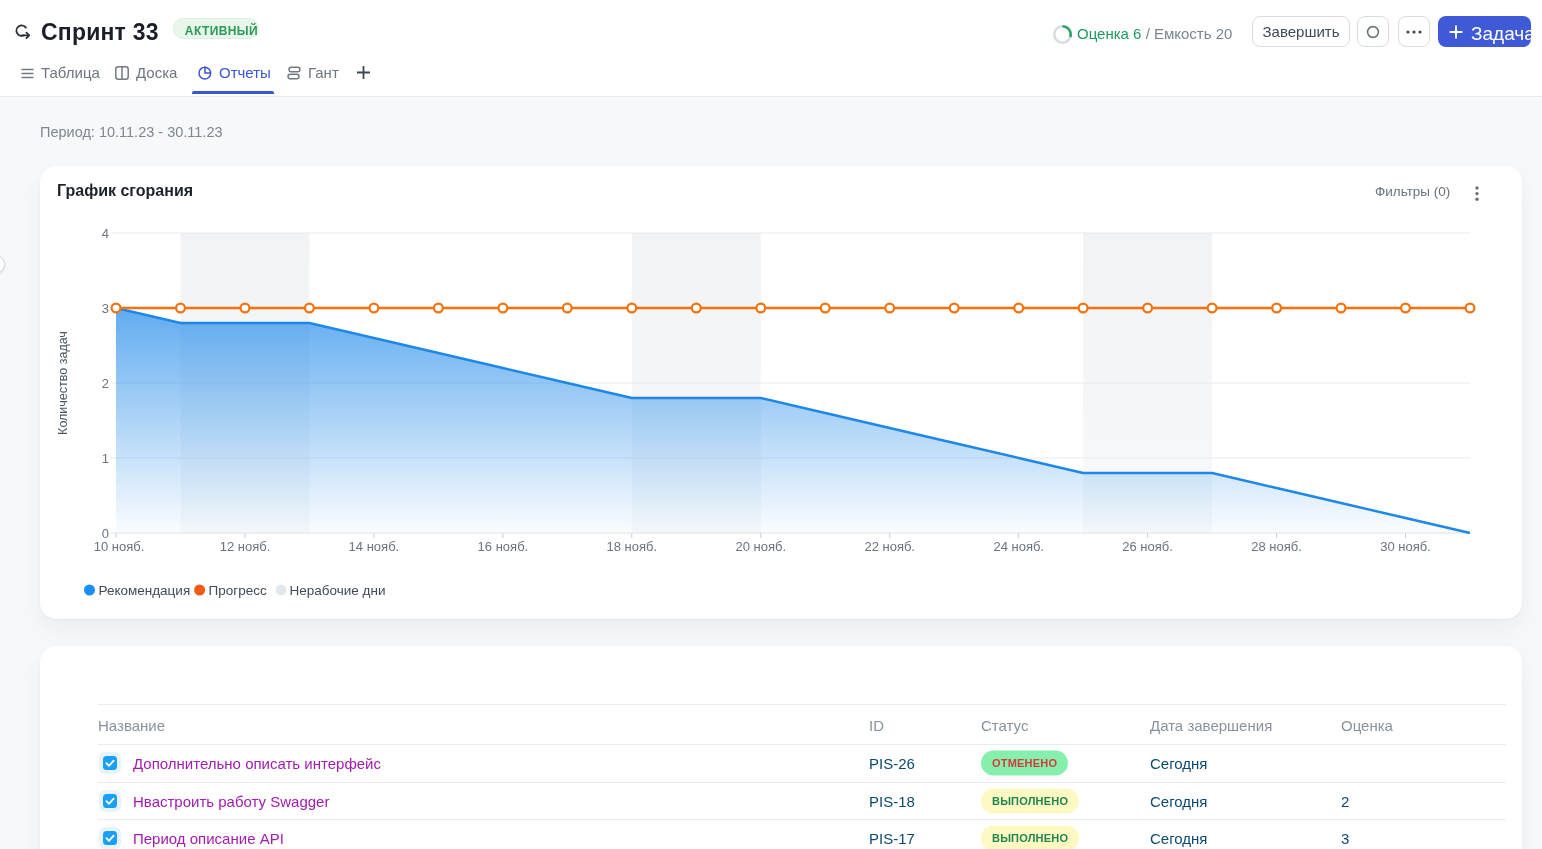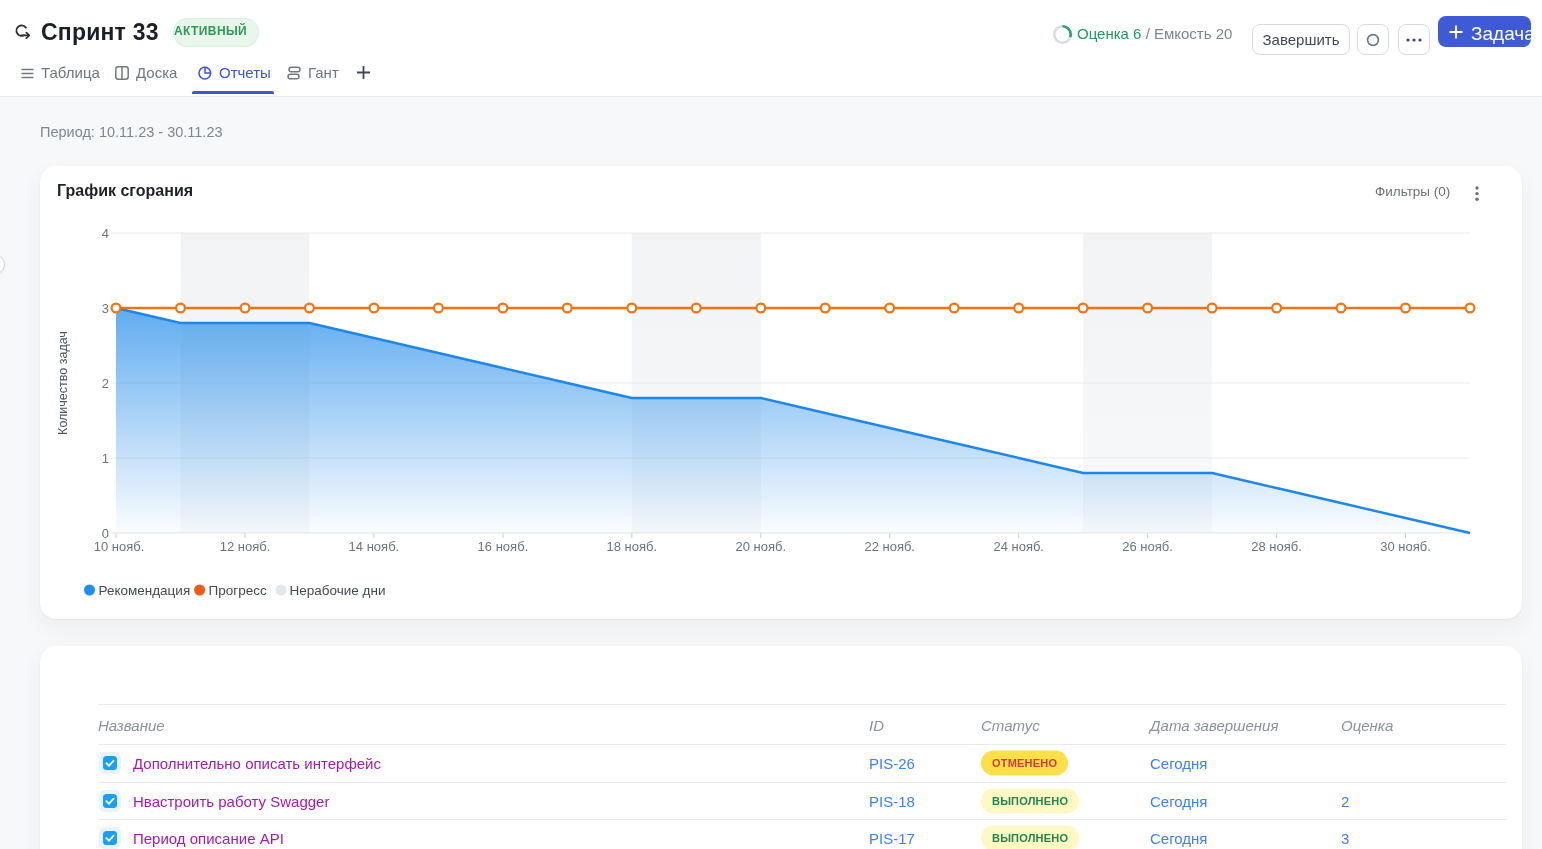--- a/index.html
+++ b/index.html
@@ -2,26 +2,26 @@
 <html lang="ru"><head>
 <meta charset="utf-8">
 <style>
   * { margin:0; padding:0; box-sizing:border-box; }
   html,body { width:1542px; height:849px; overflow:hidden; }
   body { font-family:"Liberation Sans", sans-serif; background:#fff; position:relative; }
   .topbar { position:absolute; left:0; top:0; width:1542px; height:97px; background:#fff;padding-left:44px; }
   .tabline { position:absolute; left:0; top:96px; width:1542px; height:1px; background:#e9ebee; }
   .sprint-ico { position:absolute; left:15px; top:23px; }
   .h1 { position:absolute; left:41px; top:19px; font-size:23px; font-weight:700; color:#1a1f29; letter-spacing:0.2px; }
-  .badge { position:absolute; left:173px; top:18px; width:86px; height:29px; border-radius:14px; background:#e8f6ec; border:1px solid #d9efdf; color:#2d9a57; font-size:12px; font-weight:600; letter-spacing:0.4px; text-align:left; line-height:25px; }
+  .badge { position:absolute; left:173px; top:18px; width:86px; height:21px; border-radius:14px; background:#e8f6ec; border:1px solid #d9efdf; color:#2d9a57; font-size:12px; font-weight:600; letter-spacing:0.4px; text-align:right; line-height:25px; }
   
   .ring { position:absolute; left:1052px; top:24px; }
   .score { position:absolute; left:1077px; top:25px; font-size:15px; color:#7b8590; }
   .score b { color:#1f9a5e; font-weight:400; }
-  .btn { position:absolute; top:16px; height:31px; background:#fff; border:1px solid #d8dce2; border-radius:8px; font-size:15px; color:#414b57; text-align:center; font-family:inherit;margin-top:8px; }
+  .btn { position:absolute; top:16px; height:31px; background:#fff; border:1px solid #d8dce2; border-radius:8px; font-size:15px; color:#414b57; text-align:center; font-family:inherit; }
   .btn-finish { left:1252px; width:98px; line-height:29px; font-weight:500; }
   .btn-sq1 { left:1357px; width:32px; }
   .btn-sq2 { left:1398px; width:32px; }
   .btn-blue { position:absolute; left:1438px; top:16px; width:93px; height:31px; background:#3e5ad6; border-radius:8px; color:#fff; font-size:19px; }
   .btn-blue .plus { position:absolute; left:10px; top:8px; }
   .btn-blue .txt { position:absolute; left:33px; top:7px; font-weight:400; }
   
   .tab { position:absolute; top:64px; font-size:15px; color:#6e7680; }
   .tab .ic { vertical-align:-2px; margin-right:7px; }
   .tab-underline { position:absolute; left:192px; top:91px; width:82px; height:3px; background:#3a56d4; border-radius:2px 2px 0 0; }
@@ -35,29 +35,29 @@
   .c1-filters { position:absolute; left:1335px; top:18px; font-size:13.5px; color:#68717e; }
   .c1-kebab { position:absolute; left:1429px; top:19px; width:16px; height:16px; }
   
   .c2-head { position:absolute; left:0; top:0; width:100%; height:58px; }
   .chev { position:absolute; left:18px; top:21px; }
   .c2-title { position:absolute; left:38px; top:17px; font-size:15.5px; font-weight:700; color:#1d222a; }
   .c2-count { position:absolute; left:213px; top:17px; font-size:15px; color:#8b95a3; font-weight:400; }
   .c2-note { position:absolute; right:16px; top:20px; font-size:12.5px; color:#8b94a0; }
   .tbl { position:absolute; left:58px; top:58px; width:1408px; }
   .trow { position:relative; border-top:1px solid #e9ebef; height:37.5px; }
-  .trow.hdr { height:40px; color:#8a929e; font-size:15px;font-style:italic; }
+  .trow.hdr { height:40px; color:#8a929e; font-size:15px; }
   .trow .cell { position:absolute; top:50%; transform:translateY(-50%); white-space:nowrap; }
   .ct { left:0px; } .cid { left:771px; } .cst { left:883px; } .cdt { left:1052px; } .csc { left:1243px; }
   .trow .name { left:23px; font-size:15px; color:#a21caf;padding-left:12px; }
-  .trow .idv, .trow .dtv, .trow .scv { font-size:15px; color:#3b82f6; }
+  .trow .idv, .trow .dtv, .trow .scv { font-size:15px; color:#0c4a6e; }
   .cb { position:absolute; left:1px; top:50%; transform:translateY(-50%); width:22px; height:22px; background:#e8f3fd; border-radius:6px; }
   .cb svg { position:absolute; left:4px; top:4px; }
   .pill { height:25px; border-radius:13px; font-size:11px; font-weight:700; letter-spacing:0.2px; line-height:25px; padding:0 11px; display:inline-block; }
-  .pill.red { background:#fde047; color:#d23c3c; }
+  .pill.red { background:#86efac; color:#d23c3c; }
   .pill.green { background:#fef9c3; color:#218550; }
   .edge-circle { position:absolute; left:-14px; top:255px; width:19px; height:19px; border-radius:50%; background:#fff; border:1px solid #d0d6dd; box-shadow:0 1px 3px rgba(0,0,0,.08); }
 </style>
 </head>
 <body>
   <div class="content"></div>
 
   <div class="topbar">
     <svg class="sprint-ico" width="17" height="17" viewBox="0 0 17 17" fill="none">
       <path d="M10.9 4.6 A5.2 5.2 0 1 0 9.0 12.3" stroke="#2a3038" stroke-width="1.8" stroke-linecap="round"></path>

